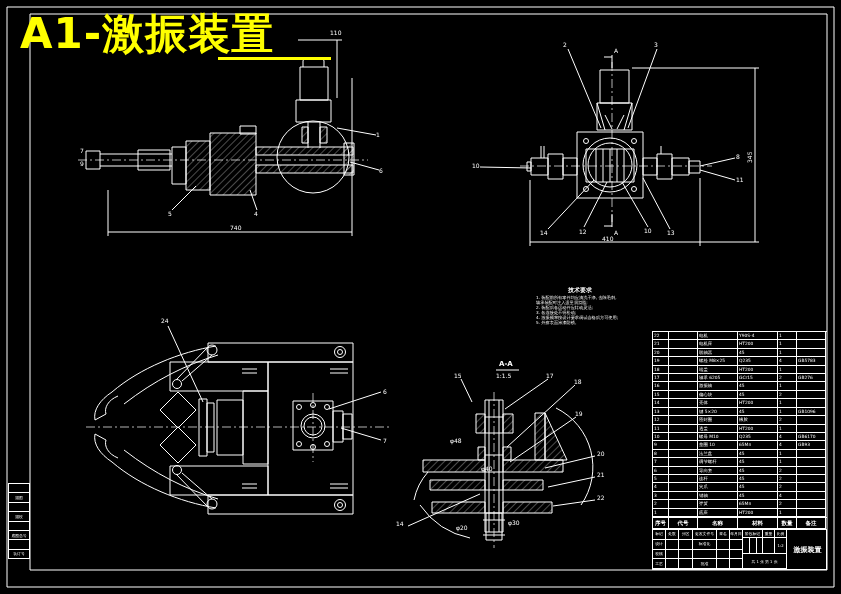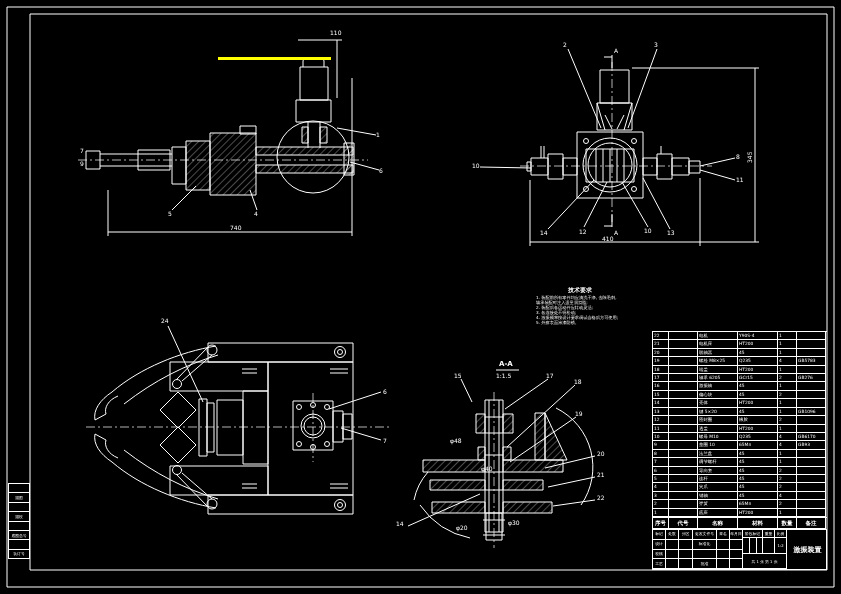--- a/index.html
+++ b/index.html
@@ -274,20 +274,21 @@
       <line x1="505" y1="409" x2="548" y2="379"></line>
       <line x1="507" y1="447" x2="575" y2="385"></line>
       <line x1="510" y1="462" x2="576" y2="417"></line>
       <line x1="545" y1="468" x2="595" y2="456"></line>
       <line x1="548" y1="487" x2="595" y2="477"></line>
       <line x1="553" y1="506" x2="595" y2="500"></line>
       <line x1="480" y1="494" x2="408" y2="526"></line>
     </g>
   </svg>
 
+  <div id="title">A1-激振装置</div>
   <div id="title-underline"></div>
 
   <span id="sec-name">A-A</span>
   <span id="sec-scale">1:1.5</span>
 
   <div id="notes">
     <div id="notes-header">技术要求</div>
     <div id="notes-lines">
         <div class="note-line">1. 装配前所有零件均应清洗干净, 去除毛刺,</div>
         <div class="note-line">   轴承装配时注入适量润滑脂;</div>

